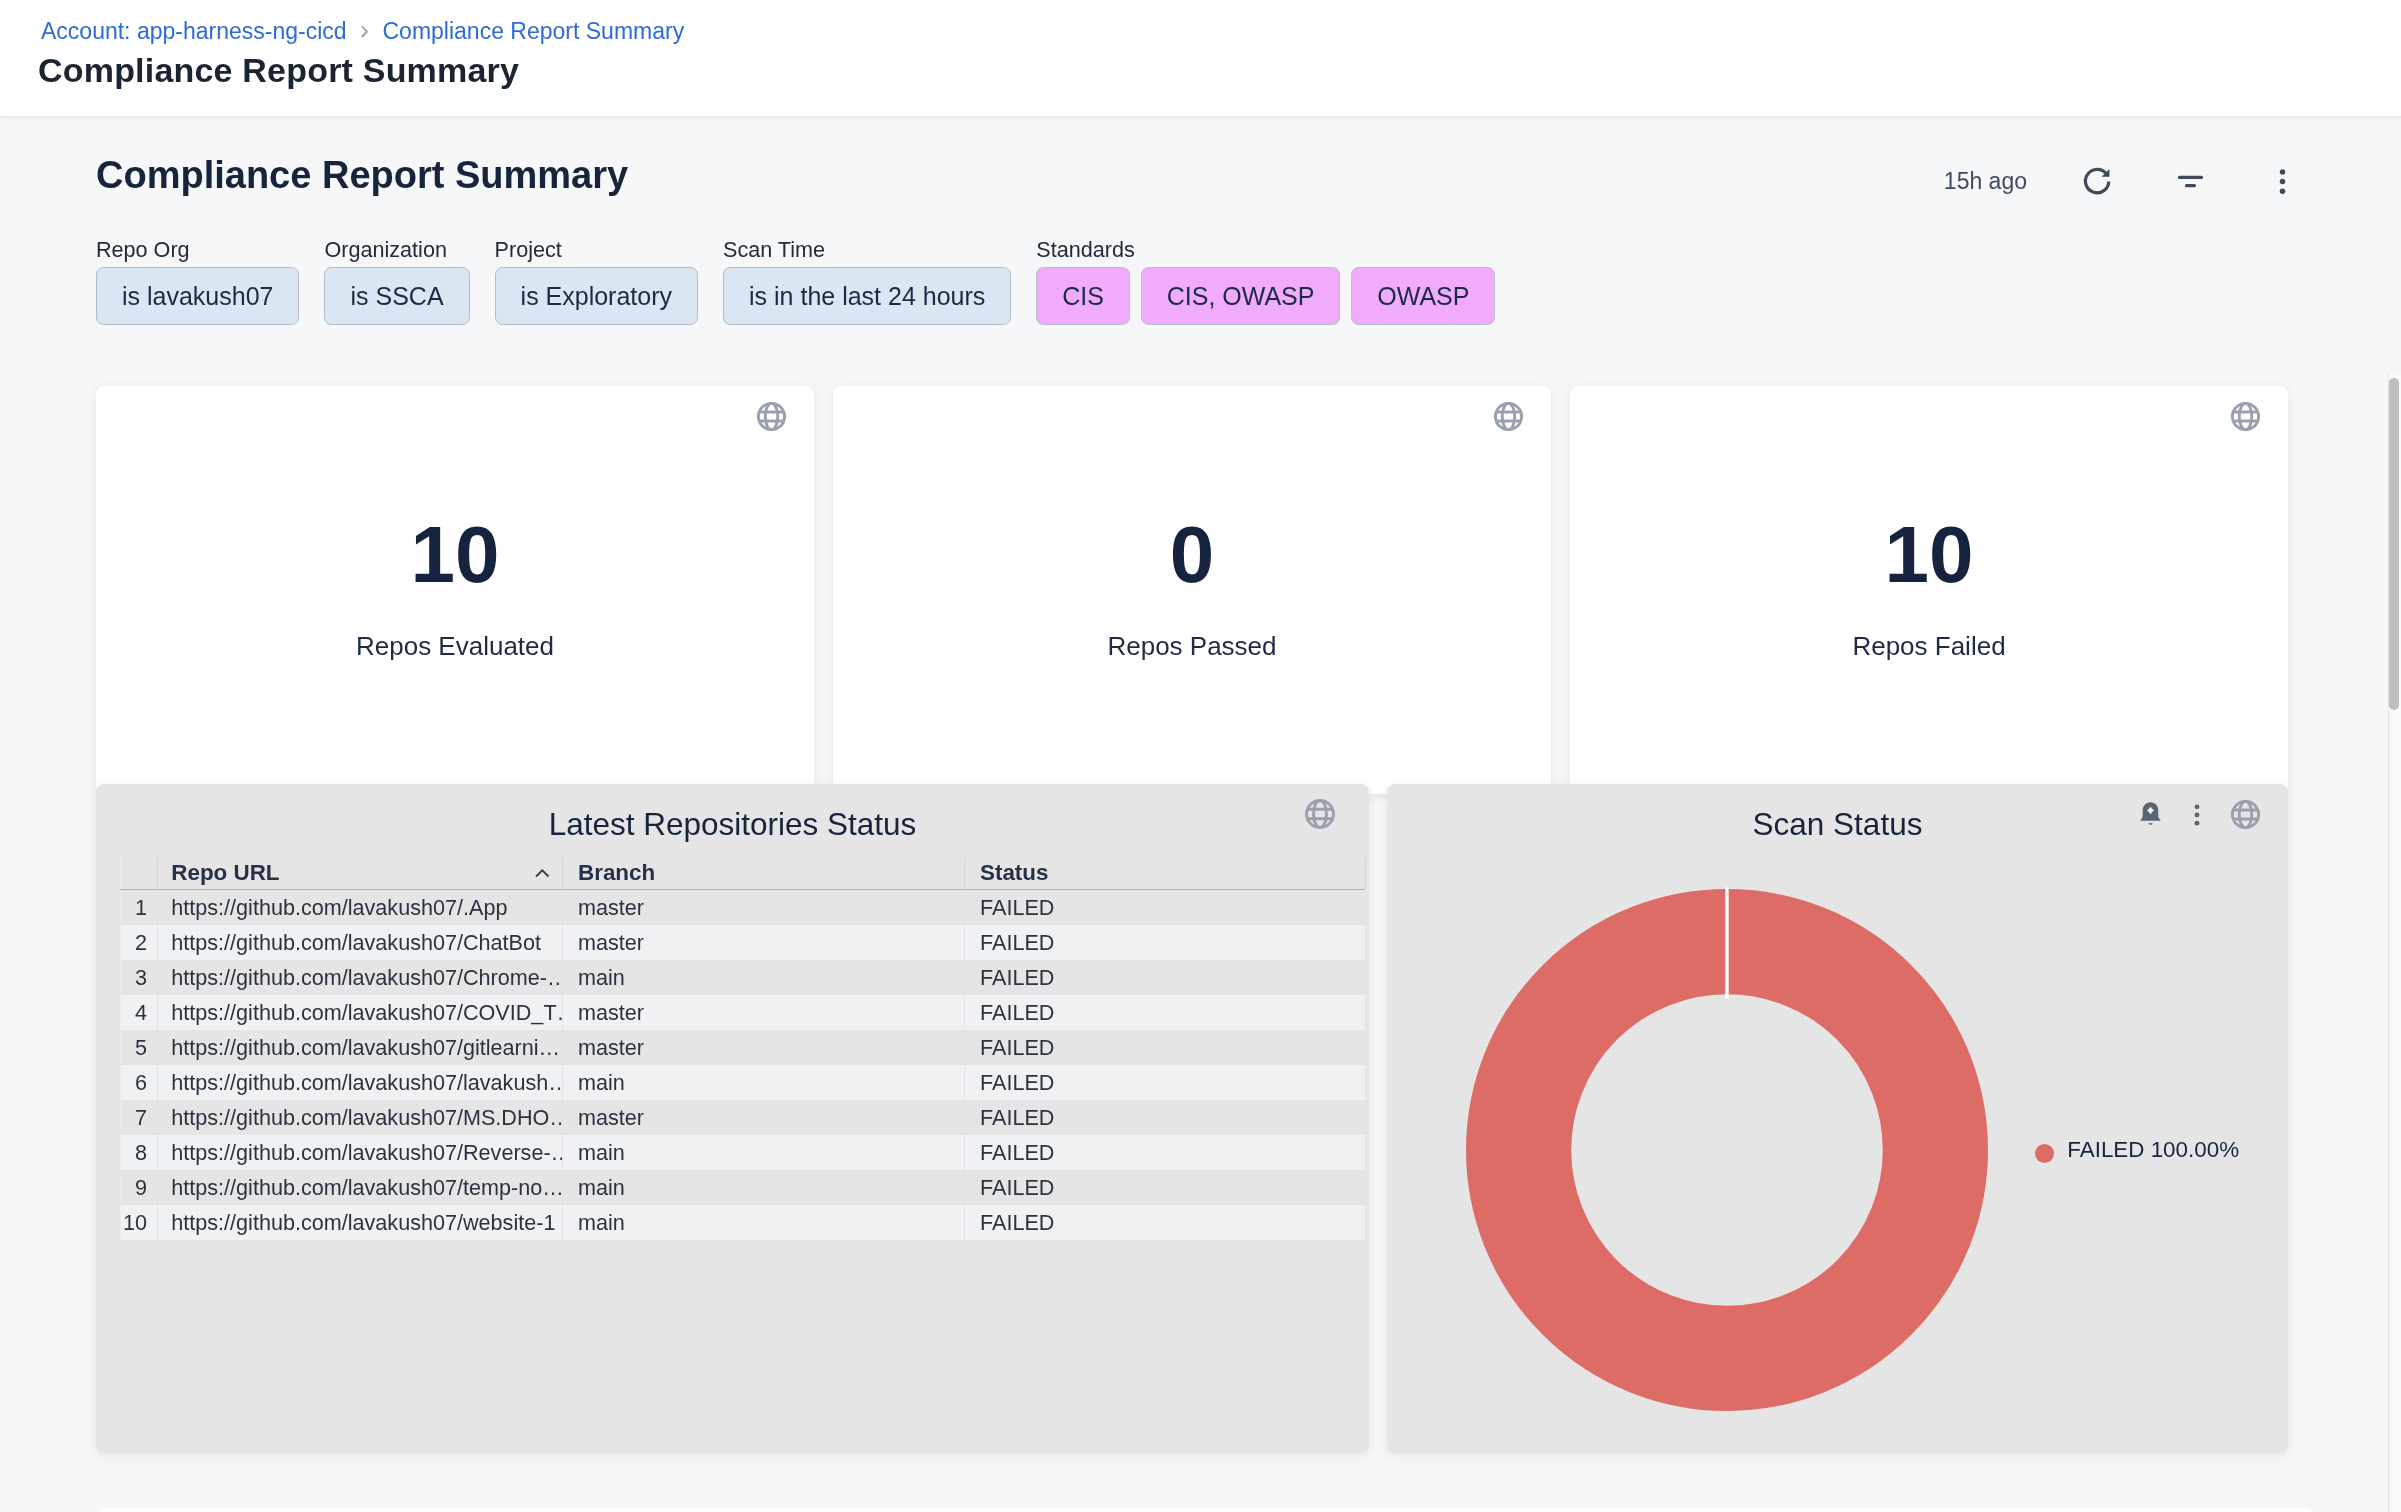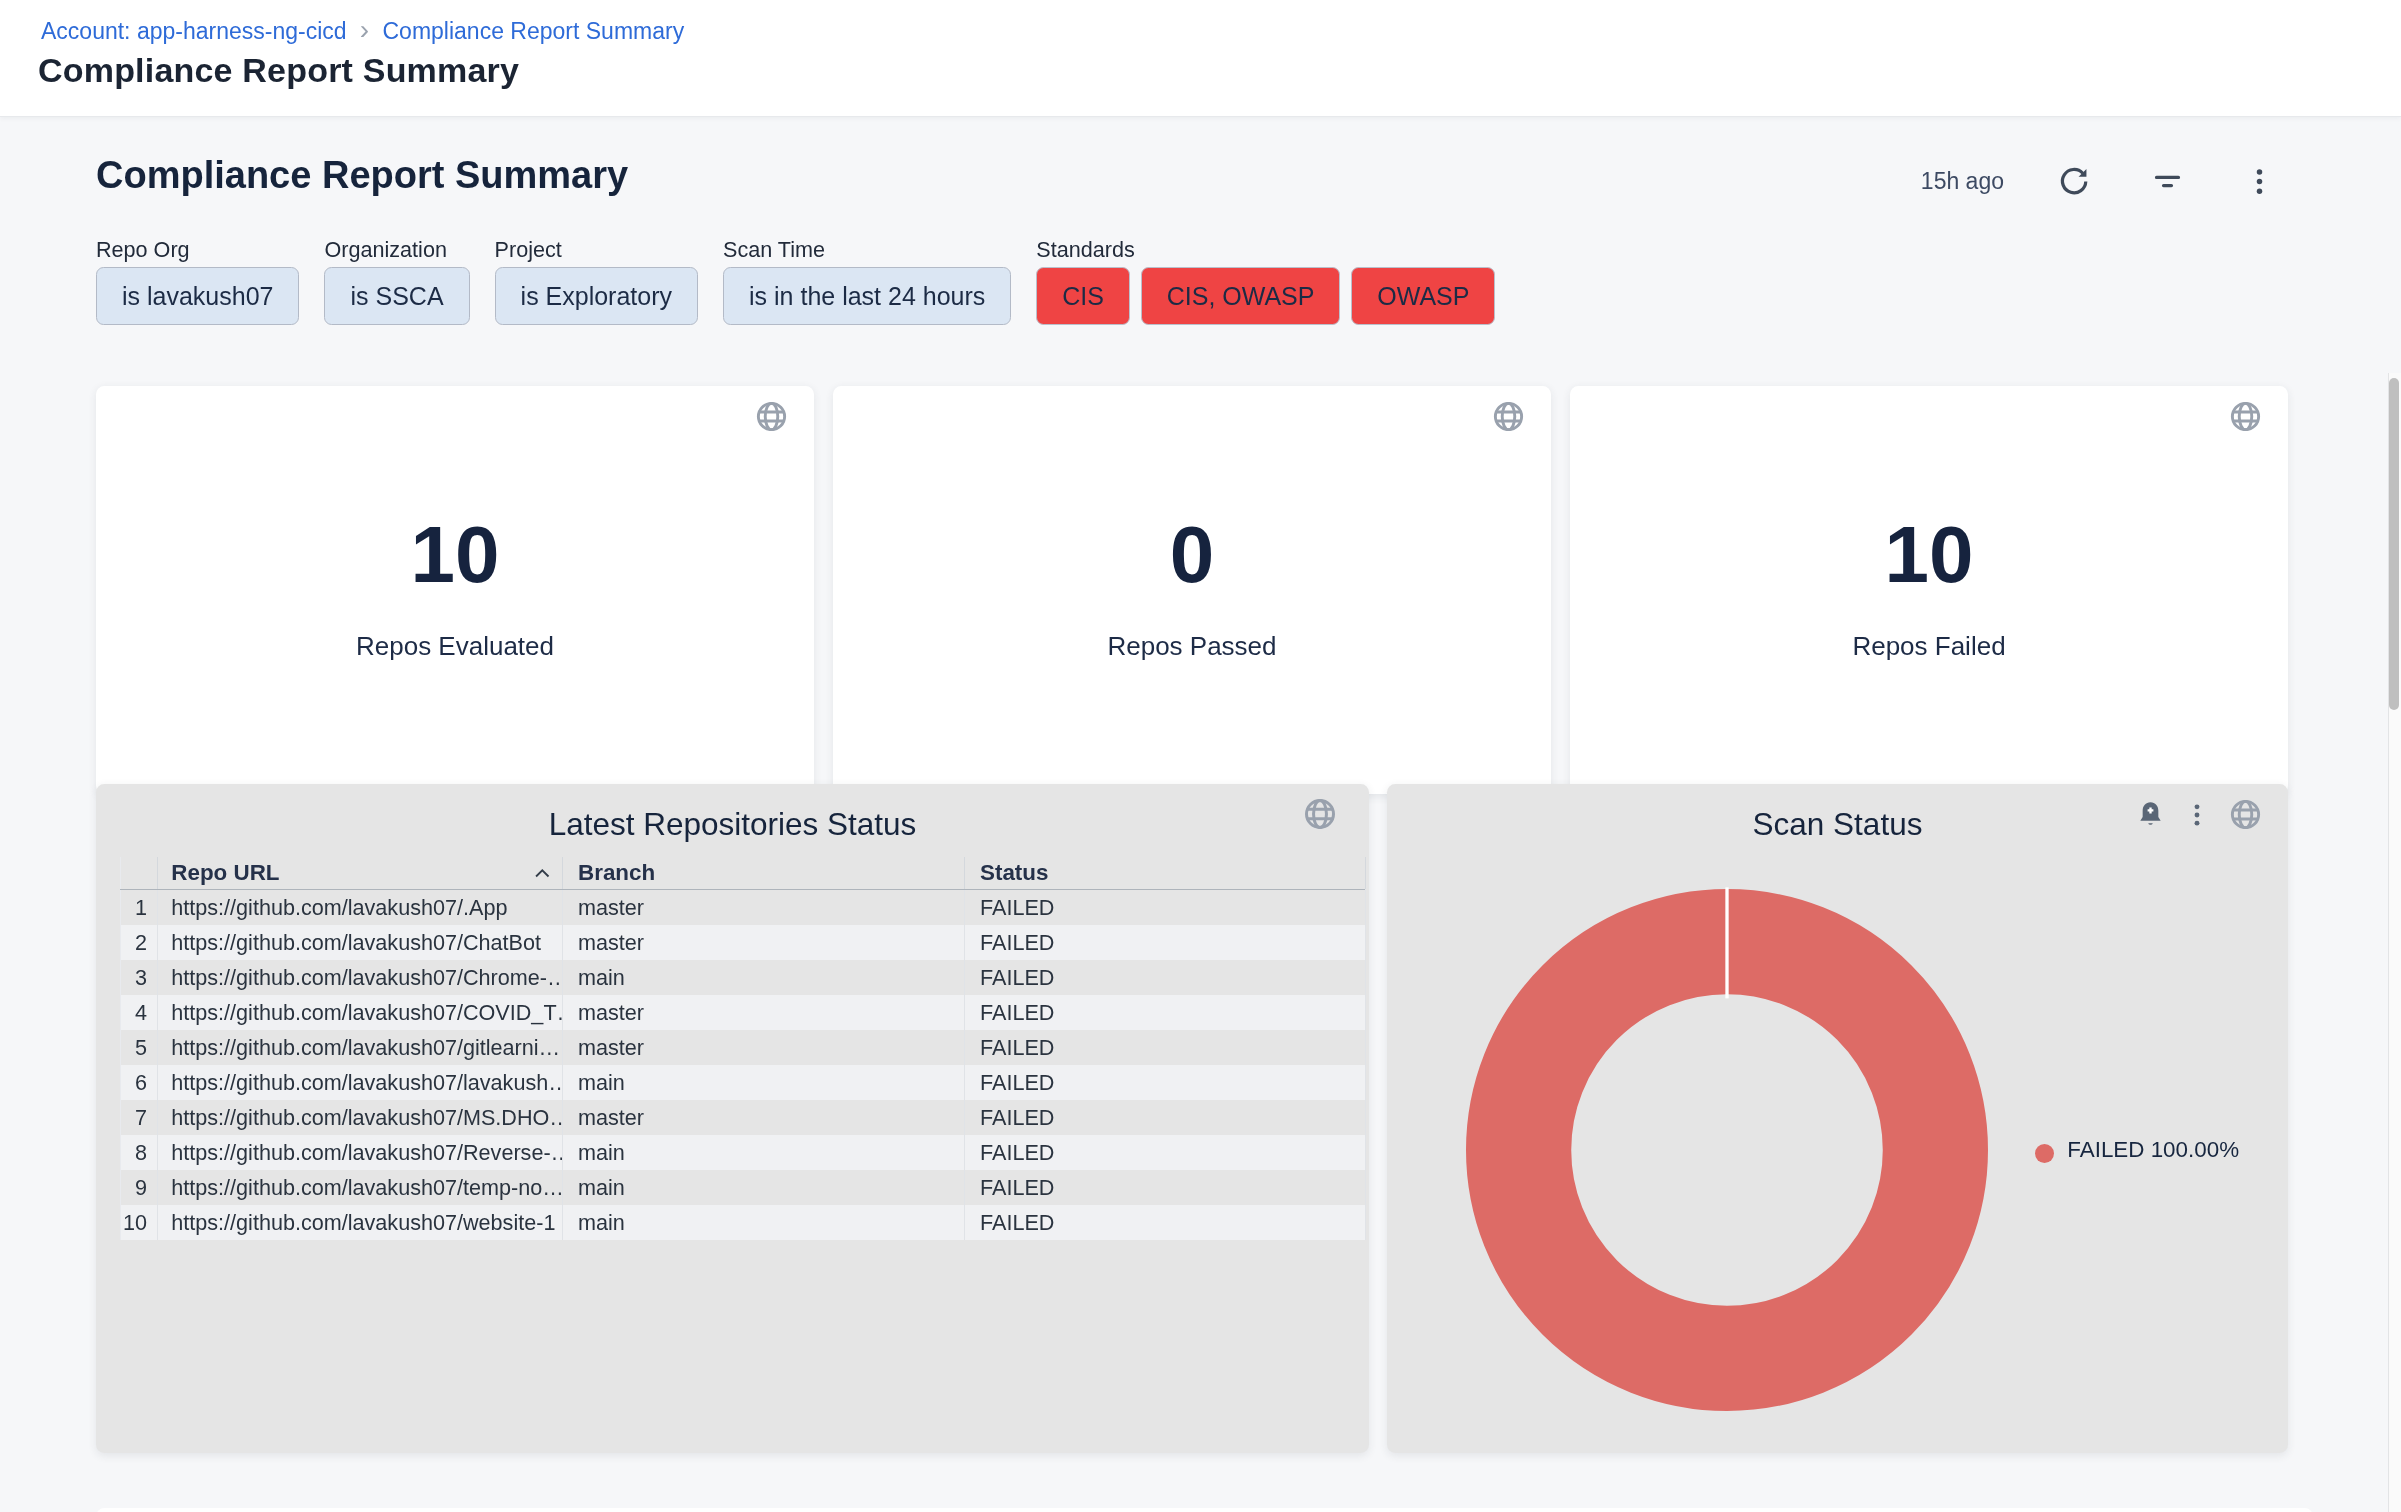--- a/index.html
+++ b/index.html
@@ -17,32 +17,32 @@
     box-shadow:0 1.7px 5px rgba(20,30,50,0.05);
     z-index:5;
   }
   .breadcrumb { position:absolute; left:41px; top:18px; display:flex; align-items:center; gap:13.3px; font-size:23px; }
   .crumb { color:#2e6bd8; text-decoration:none; cursor:pointer; }
   .crumb-sep { color:#9aa2ae; font-size:28px; line-height:23px; transform:translateY(-1.7px); }
   .page-title { position:absolute; left:38px; top:51px; font-size:34px; font-weight:700; color:#1b2433; letter-spacing:0.2px; }
 
   
   .dash-title { position:absolute; left:96px; top:154px; font-size:38px; font-weight:600; color:#16243c; }
-  .toolbar-right { position:absolute; top:159px; right:120px; display:flex; align-items:center; gap:48px;text-align:center; }
+  .toolbar-right { position:absolute; top:159px; right:97px; display:flex; align-items:center; gap:48px;text-align:center; }
   .ago { font-size:23px; color:#3d4a63; }
   .icon-btn { background:none; border:none; cursor:pointer; color:#3f4a5a; display:flex; align-items:center; justify-content:center; padding:5px; }
 
   
   .filters { position:absolute; left:96px; top:237px; display:flex; gap:25px; }
   .filter-group { display:flex; flex-direction:column; }
   .filter-label { font-size:21.6px; color:#222b3a; margin-bottom:4px; }
   .chips { display:flex; gap:10.8px; }
   .chip {
     height:58px; padding:0 25px; display:flex; align-items:center;
-    border:1.7px solid #b9c0cc; border-radius:7.5px; background:#ef4444;
+    border:1.7px solid #b9c0cc; border-radius:7.5px; background:#f0abfc;
     font-size:25px; font-weight:500; color:#1c2b45; cursor:pointer; white-space:nowrap;
     font-family:"Liberation Sans", sans-serif;
   }
   .chip.active { background:#dbe6f3; border-color:#b3bac7; }
 
   
   .tiles { position:absolute; left:96px; top:386px; width:2192px; height:408px;
     display:grid; grid-template-columns:repeat(3,1fr); gap:19px; }
   .tile { position:relative; background:#ffffff; border-radius:8.3px;
     box-shadow:0 2.5px 8.3px rgba(40,50,70,0.09); }

